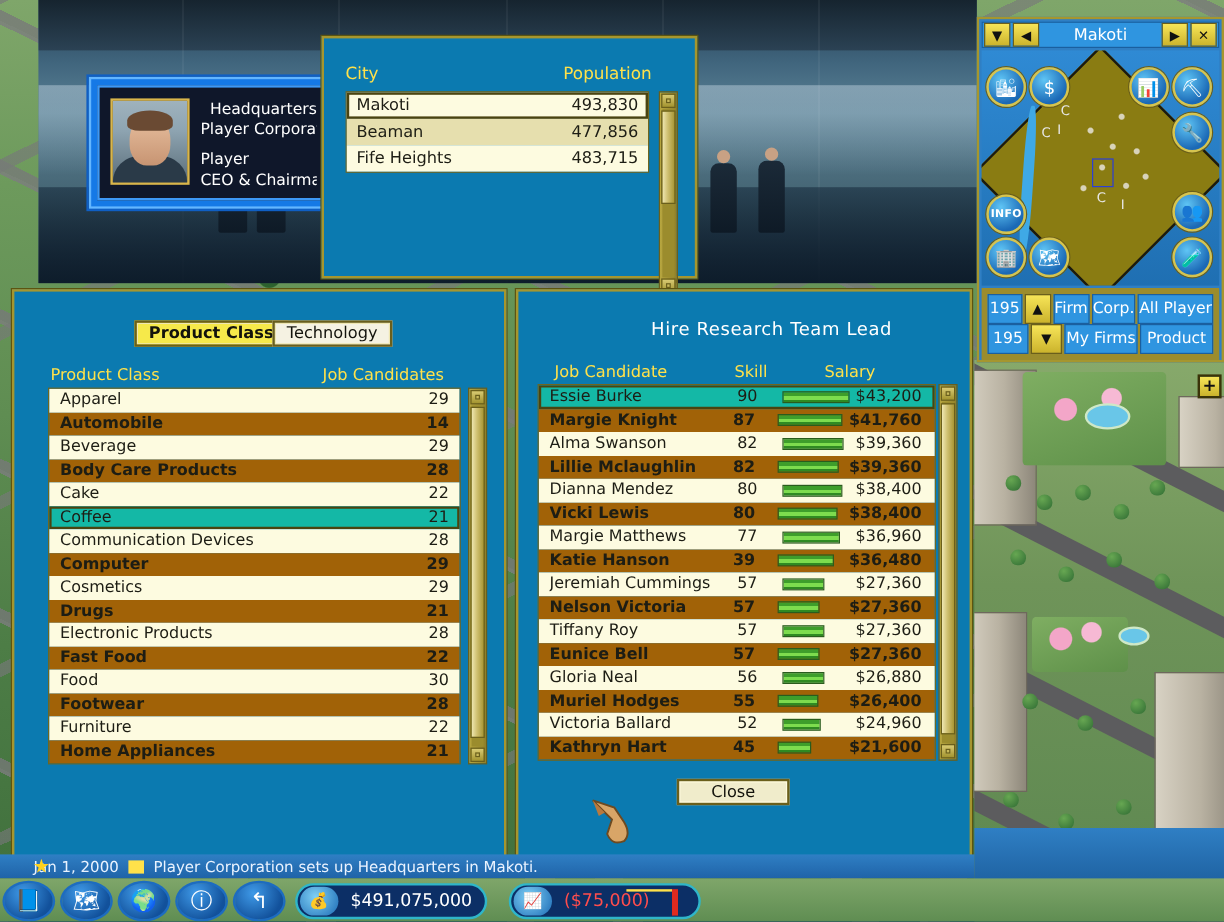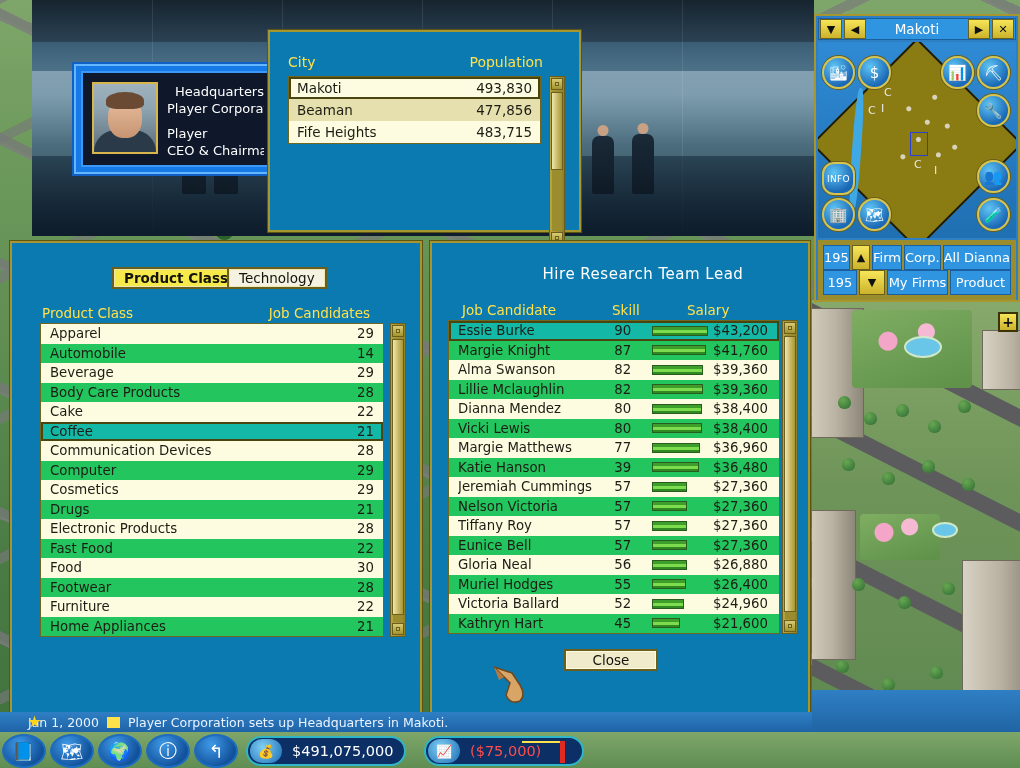--- a/index.html
+++ b/index.html
@@ -219,21 +219,21 @@
     letter-spacing:.5px;
   }
   .listbox {
     position:absolute; border:1px solid #6f6620; overflow:hidden;
   }
   .lrow {
     display:flex; align-items:center; height:19.5px;
     font-size:13.3px; color:#1d1d14; padding:0 9px;
   }
   .lrow.odd  { background:#fdfbe0; }
-  .lrow.even { background:#22c55e; }
+  .lrow.even { background:#a16207;font-weight:bold; }
   .lrow.sel  { background:#14b8a6; box-shadow:inset 0 0 0 2px #4a4410; }
   .lrow .nm  { flex:1; white-space:nowrap; overflow:hidden; }
   .lrow .num { width:34px; text-align:right; }
 
   .c-name { width:162px; white-space:nowrap; overflow:hidden; }
   .c-skill{ width:30px; text-align:left; }
   .c-bar  { width:72px; padding-left:9px; }
   .c-bar .bar {
     height:10px; border:1px solid #2a5c1d;
     background:linear-gradient(180deg,#3e9e2b 0 3px,#7ddc4e 3px 6px,#2f8a22 6px 100%);
@@ -306,21 +306,21 @@
     border:1px solid #2b3fd6;
   }
   .mapicon {
     position:absolute; width:33px; height:33px; border-radius:50%;
     background:radial-gradient(circle at 35% 30%, #5fc5f5, #1b69b6 70%);
     border:2px solid #d6c44f;
     display:flex; align-items:center; justify-content:center;
     font-size:15px; color:#fff;
     box-shadow:0 0 0 1px #6a5f1c;
   }
-  .mapicon.small-label { font-size:9px; font-weight:normal; letter-spacing:.3px;border-radius:12px; }
+  .mapicon.small-label { font-size:9px; font-weight:bold; letter-spacing:.3px; }
   .map-letter { position:absolute; color:#e9e9e9; font-size:11px; }
 
   .mini-btns {
     position:absolute; left:2px; right:2px; top:224px; height:60px;
     display:flex; flex-direction:column; gap:0;
     background:#9b8c2d; padding:5px;
   }
   .mini-row { display:flex; gap:2px; height:27px; }
   .num-cell {
     width:34px; background:#2f95e0; color:#fff; font-size:13px;
@@ -788,21 +788,21 @@
       <div class="mapicon" style="right:6px; top:118px;">👥</div>
       <div class="mapicon" style="right:6px; top:156px;">🧪</div>
     </div>
 
     <div class="mini-btns" id="mini-rows">
         <div class="mini-row">
           <div class="num-cell">195</div>
           <div class="arrow-cell">▲</div>
           <div class="mbtn">Firm</div>
           <div class="mbtn">Corp.</div>
-          <div class="mbtn">All Dianna</div>
+          <div class="mbtn">All Player</div>
         </div>
         <div class="mini-row">
           <div class="num-cell">195</div>
           <div class="arrow-cell">▼</div>
           <div class="mbtn">My Firms</div>
           <div class="mbtn">Product</div>
         </div>
       </div>
   </div>
 

